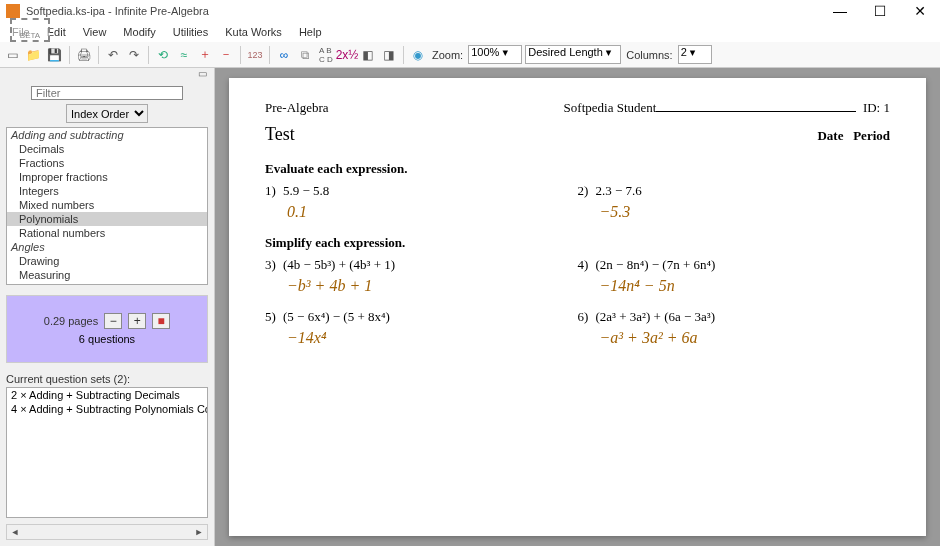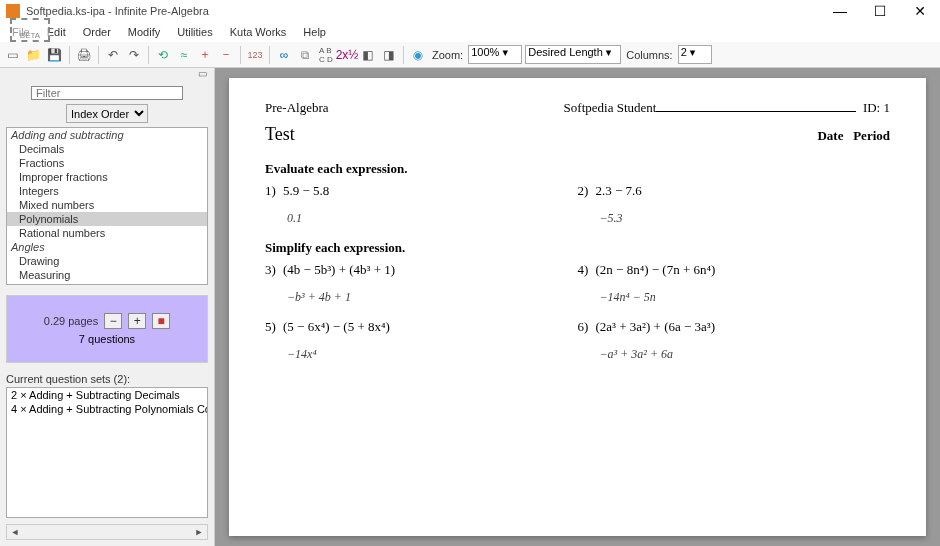--- a/index.html
+++ b/index.html
@@ -39,21 +39,21 @@
 .preview { flex: 1; background: #999; padding: 10px 14px; overflow: auto; position: relative; }
 .page { background: #fff; width: 100%; min-height: 100%; padding: 22px 36px; box-shadow: 0 2px 6px rgba(0,0,0,.3); font-family: "Times New Roman", serif; }
 .page-head { display: flex; justify-content: space-between; font-size: 13px; margin-bottom: 4px; }
 .page-head .blank { border-bottom: 1px solid #000; display: inline-block; }
 .page-title { font-size: 18px; margin: 4px 0 8px 0; }
 .page-dateline { text-align: right; font-size: 13px; margin-bottom: 8px; font-weight: bold; }
 .section-h { font-weight: bold; font-size: 13px; margin: 8px 0 6px 0; }
 .qrow { display: flex; margin-bottom: 14px; }
 .qcol { width: 50%; font-size: 13px; }
 .qnum { display: inline-block; width: 18px; }
-.ans { color: #404040; margin-left: 22px; margin-top: 12px; font-style: italic; font-size: 12px; }
+.ans { color: #a16207; margin-left: 22px; margin-top: 4px; font-style: italic; font-size: 16px; }
 .watermark { position: absolute; right: 18px; bottom: 10px; color: rgba(255,255,255,.4); font-size: 14px; letter-spacing: 2px; font-weight: bold; }
 .beta-badge { position: absolute; left: 10px; top: 18px; width: 40px; height: 24px; border: 2px dashed #888; background: rgba(255,255,255,.5); font-size: 8px; display: flex; align-items: flex-end; justify-content: center; color: #888; z-index: 10; }
 </style>
 </head>
 <body>
 
 <div class="beta-badge">BETA</div>
 
 <div class="titlebar">
   <div class="app-icon"></div>
@@ -61,21 +61,21 @@
   <div class="win-controls">
     <div class="win-btn">—</div>
     <div class="win-btn">☐</div>
     <div class="win-btn close">✕</div>
   </div>
 </div>
 
 <div class="menubar">
   <div class="menu-item">File</div>
   <div class="menu-item">Edit</div>
-  <div class="menu-item">Order</div>
+  <div class="menu-item">View</div>
   <div class="menu-item">Modify</div>
   <div class="menu-item">Utilities</div>
   <div class="menu-item">Kuta Works</div>
   <div class="menu-item">Help</div>
 </div>
 
 <div class="toolbar">
   <div class="tool-icon">▭</div>
   <div class="tool-icon">📁</div>
   <div class="tool-icon">💾</div>
@@ -130,21 +130,21 @@
         <div class="topic-item">Measuring</div>
         <div class="topic-item">Relationships</div>
       </div>
     <div class="stats-panel">
       <div class="stats-row">
         <span>0.29 pages</span>
         <span class="stats-btn">−</span>
         <span class="stats-btn">+</span>
         <span class="stats-btn" style="color:#c33">■</span>
       </div>
-      <div style="margin-top:4px">7 questions</div>
+      <div style="margin-top:4px">6 questions</div>
     </div>
     <div class="sets-label">Current question sets (2):</div>
     <div class="sets-list" id="sets-list">
         <div class="sets-item">2 × Adding + Subtracting Decimals</div>
         <div class="sets-item">4 × Adding + Subtracting Polynomials Containi</div>
       </div>
     <div class="hscroll">
       <div class="hscroll-arrow">◄</div>
       <div class="hscroll-track"></div>
       <div class="hscroll-arrow">►</div>

